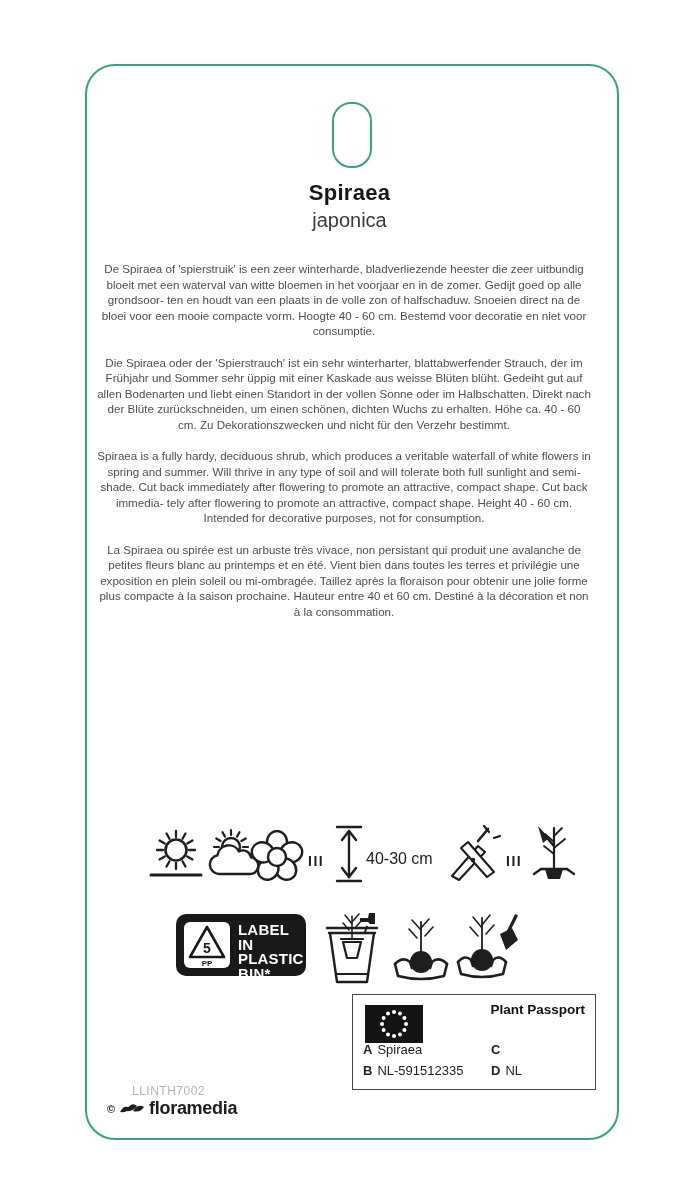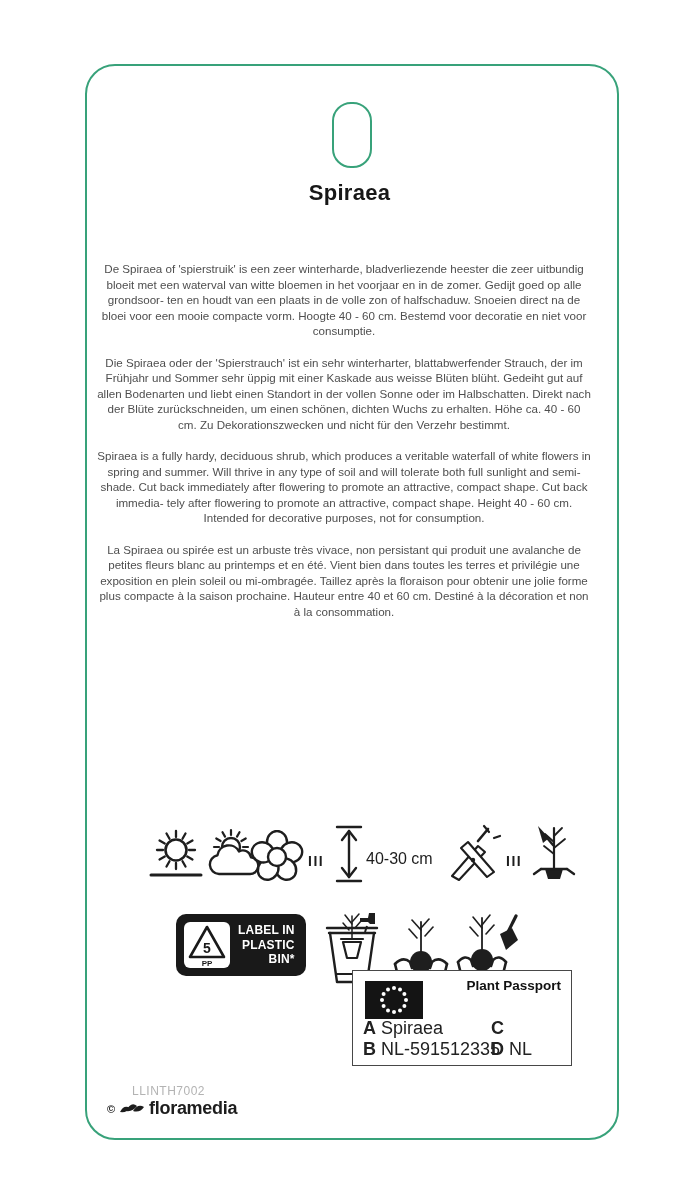--- a/index.html
+++ b/index.html
@@ -12,41 +12,42 @@
   .plant-title{font-size:22px;font-weight:bold;color:#171717;letter-spacing:.3px;}
   .plant-subtitle{font-size:20px;color:#3a3a3a;margin-top:3px;}
   .descs{left:97px;top:261px;width:506px;}
   .desc{font-size:11.6px;line-height:15.5px;color:#4e4e4e;text-align:center;margin:0 12px 16px 0;}
   .iconrow svg{display:block;}
   .ico{stroke:#1e1e1e;fill:none;stroke-linecap:round;stroke-linejoin:round;}
   .months{font-size:14px;font-weight:700;letter-spacing:1.5px;color:#1d1d1d;}
   .height-label{font-size:16px;color:#1d1d1d;font-weight:500;}
   .badge{left:176px;top:914px;width:130px;height:62px;background:#191919;border-radius:10px;}
   .badge-inner{position:absolute;left:8px;top:8px;width:46px;height:46px;background:#fff;border-radius:6px;}
-  .badge-text{position:absolute;left:62px;top:9px;color:#fff;font-size:12px;line-height:14.5px;
-              font-weight:800;letter-spacing:.2px;text-align:right;}
-  .passport{left:352px;top:970px;width:220px;height:96px;border:1.5px solid #474747;background:#fff;box-sizing:border-box;text-align:center;}
+  .badge-text{position:absolute;left:62px;top:9px;color:#fff;font-size:15px;line-height:14.5px;
+              font-weight:800;letter-spacing:.2px;}
+  .passport{left:352px;top:994px;width:244px;height:96px;border:1.5px solid #474747;background:#fff;box-sizing:border-box;text-align:center;}
   .pp-title{position:absolute;right:10px;top:7px;font-size:13.5px;font-weight:bold;color:#111;}
-  .pp-row{position:absolute;font-size:18px;color:#222;}
+  .pp-row{position:absolute;font-size:13px;color:#222;}
   .pp-label{font-weight:bold;margin-right:5px;}
   .item-code{left:132px;top:1084px;font-size:12px;color:#b3b3b3;letter-spacing:.5px;}
   .brandrow{left:107px;top:1098px;display:flex;align-items:center;gap:4px;}
   .copy{font-size:11px;font-weight:bold;color:#1d1d1d;}
   .brand{font-size:18px;font-weight:bold;color:#1d1d1d;letter-spacing:-.3px;}
 </style>
 </head>
 <body>
 
 <div class="page">
 
   <div class="abs card"></div>
   <div class="abs hole"></div>
 
   <div class="abs title-block">
     <div class="plant-title">Spiraea</div>
+    <div class="plant-subtitle">japonica</div>
   </div>
 
   <div class="abs descs">
     <p class="desc">De Spiraea of 'spierstruik' is een zeer winterharde, bladverliezende heester die zeer uitbundig bloeit met een waterval van witte bloemen in het voorjaar en in de zomer. Gedijt goed op alle grondsoor- ten en houdt van een plaats in de volle zon of halfschaduw. Snoeien direct na de bloei voor een mooie compacte vorm. Hoogte 40 - 60 cm. Bestemd voor decoratie en niet voor consumptie.</p>
     <p class="desc">Die Spiraea oder der 'Spierstrauch' ist ein sehr winterharter, blattabwerfender Strauch, der im Frühjahr und Sommer sehr üppig mit einer Kaskade aus weisse Blüten blüht. Gedeiht gut auf allen Bodenarten und liebt einen Standort in der vollen Sonne oder im Halbschatten. Direkt nach der Blüte zurückschneiden, um einen schönen, dichten Wuchs zu erhalten. Höhe ca. 40 - 60 cm. Zu Dekorationszwecken und nicht für den Verzehr bestimmt.</p>
     <p class="desc">Spiraea is a fully hardy, deciduous shrub, which produces a veritable waterfall of white flowers in spring and summer. Will thrive in any type of soil and will tolerate both full sunlight and semi-shade. Cut back immediately after flowering to promote an attractive, compact shape. Cut back immedia- tely after flowering to promote an attractive, compact shape. Height 40 - 60 cm. Intended for decorative purposes, not for consumption.</p>
     <p class="desc">La Spiraea ou spirée est un arbuste très vivace, non persistant qui produit une avalanche de petites fleurs blanc au printemps et en été. Vient bien dans toutes les terres et privilégie une exposition en plein soleil ou mi-ombragée. Taillez après la floraison pour obtenir une jolie forme plus compacte à la saison prochaine. Hauteur entre 40 et 60 cm. Destiné à la décoration et non à la consommation.</p>
   </div>
 
   <div class="abs iconrow" style="left:148px;top:826px;width:56px;height:56px;">

